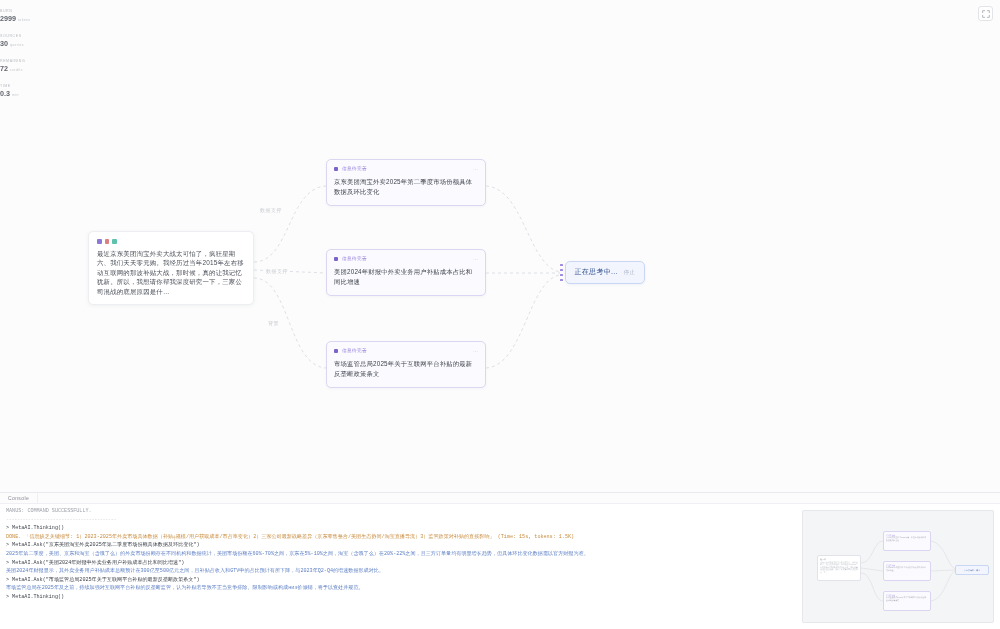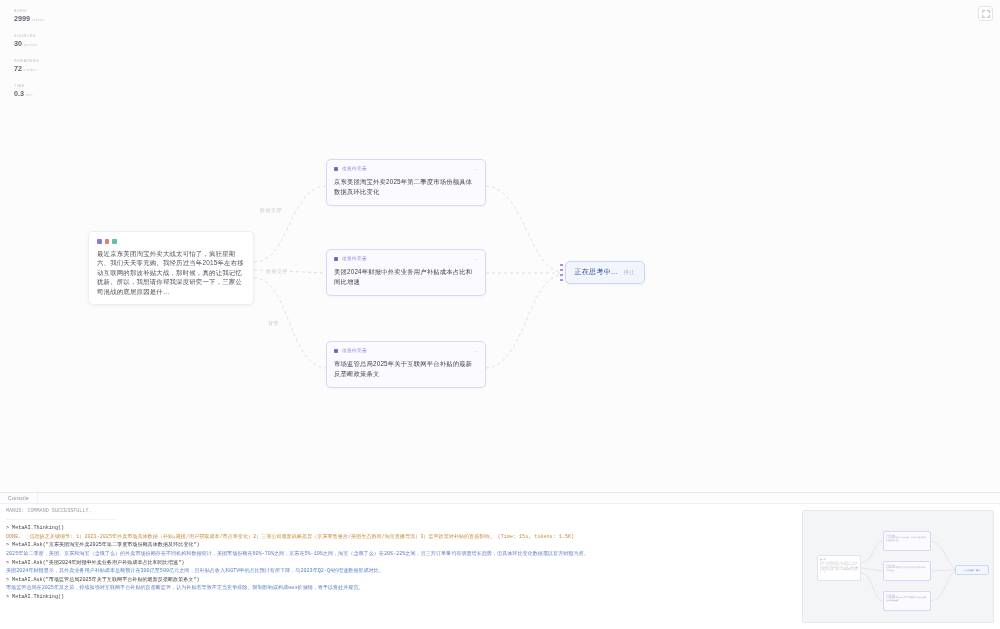--- a/index.html
+++ b/index.html
@@ -15,21 +15,21 @@
   
   #canvas {
     position: absolute; left: 0; top: 0; width: 1000px; height: 492px;
     background: #fcfcfc;
     overflow: hidden;
   }
   #edge-layer { position: absolute; left: 0; top: 0; width: 1000px; height: 492px; }
 
   
   #stats {
-    position: absolute; left: 14px; top: 8px; width: 70px;
+    position: absolute; left: 0; top: 8px; width: 70px;
     z-index: 6;
   }
   .stat { margin-bottom: 8px; }
   .stat-label {
     font-size: 3.6px; letter-spacing: .55px; color: #b9bcc2;
     text-transform: uppercase; line-height: 6px;
     font-family: "Liberation Sans", sans-serif;
   }
   .stat-row { display: flex; align-items: baseline; gap: 2px; line-height: 9px; }
   .stat-value { font-size: 7.2px; font-weight: bold; color: #62666e; }

